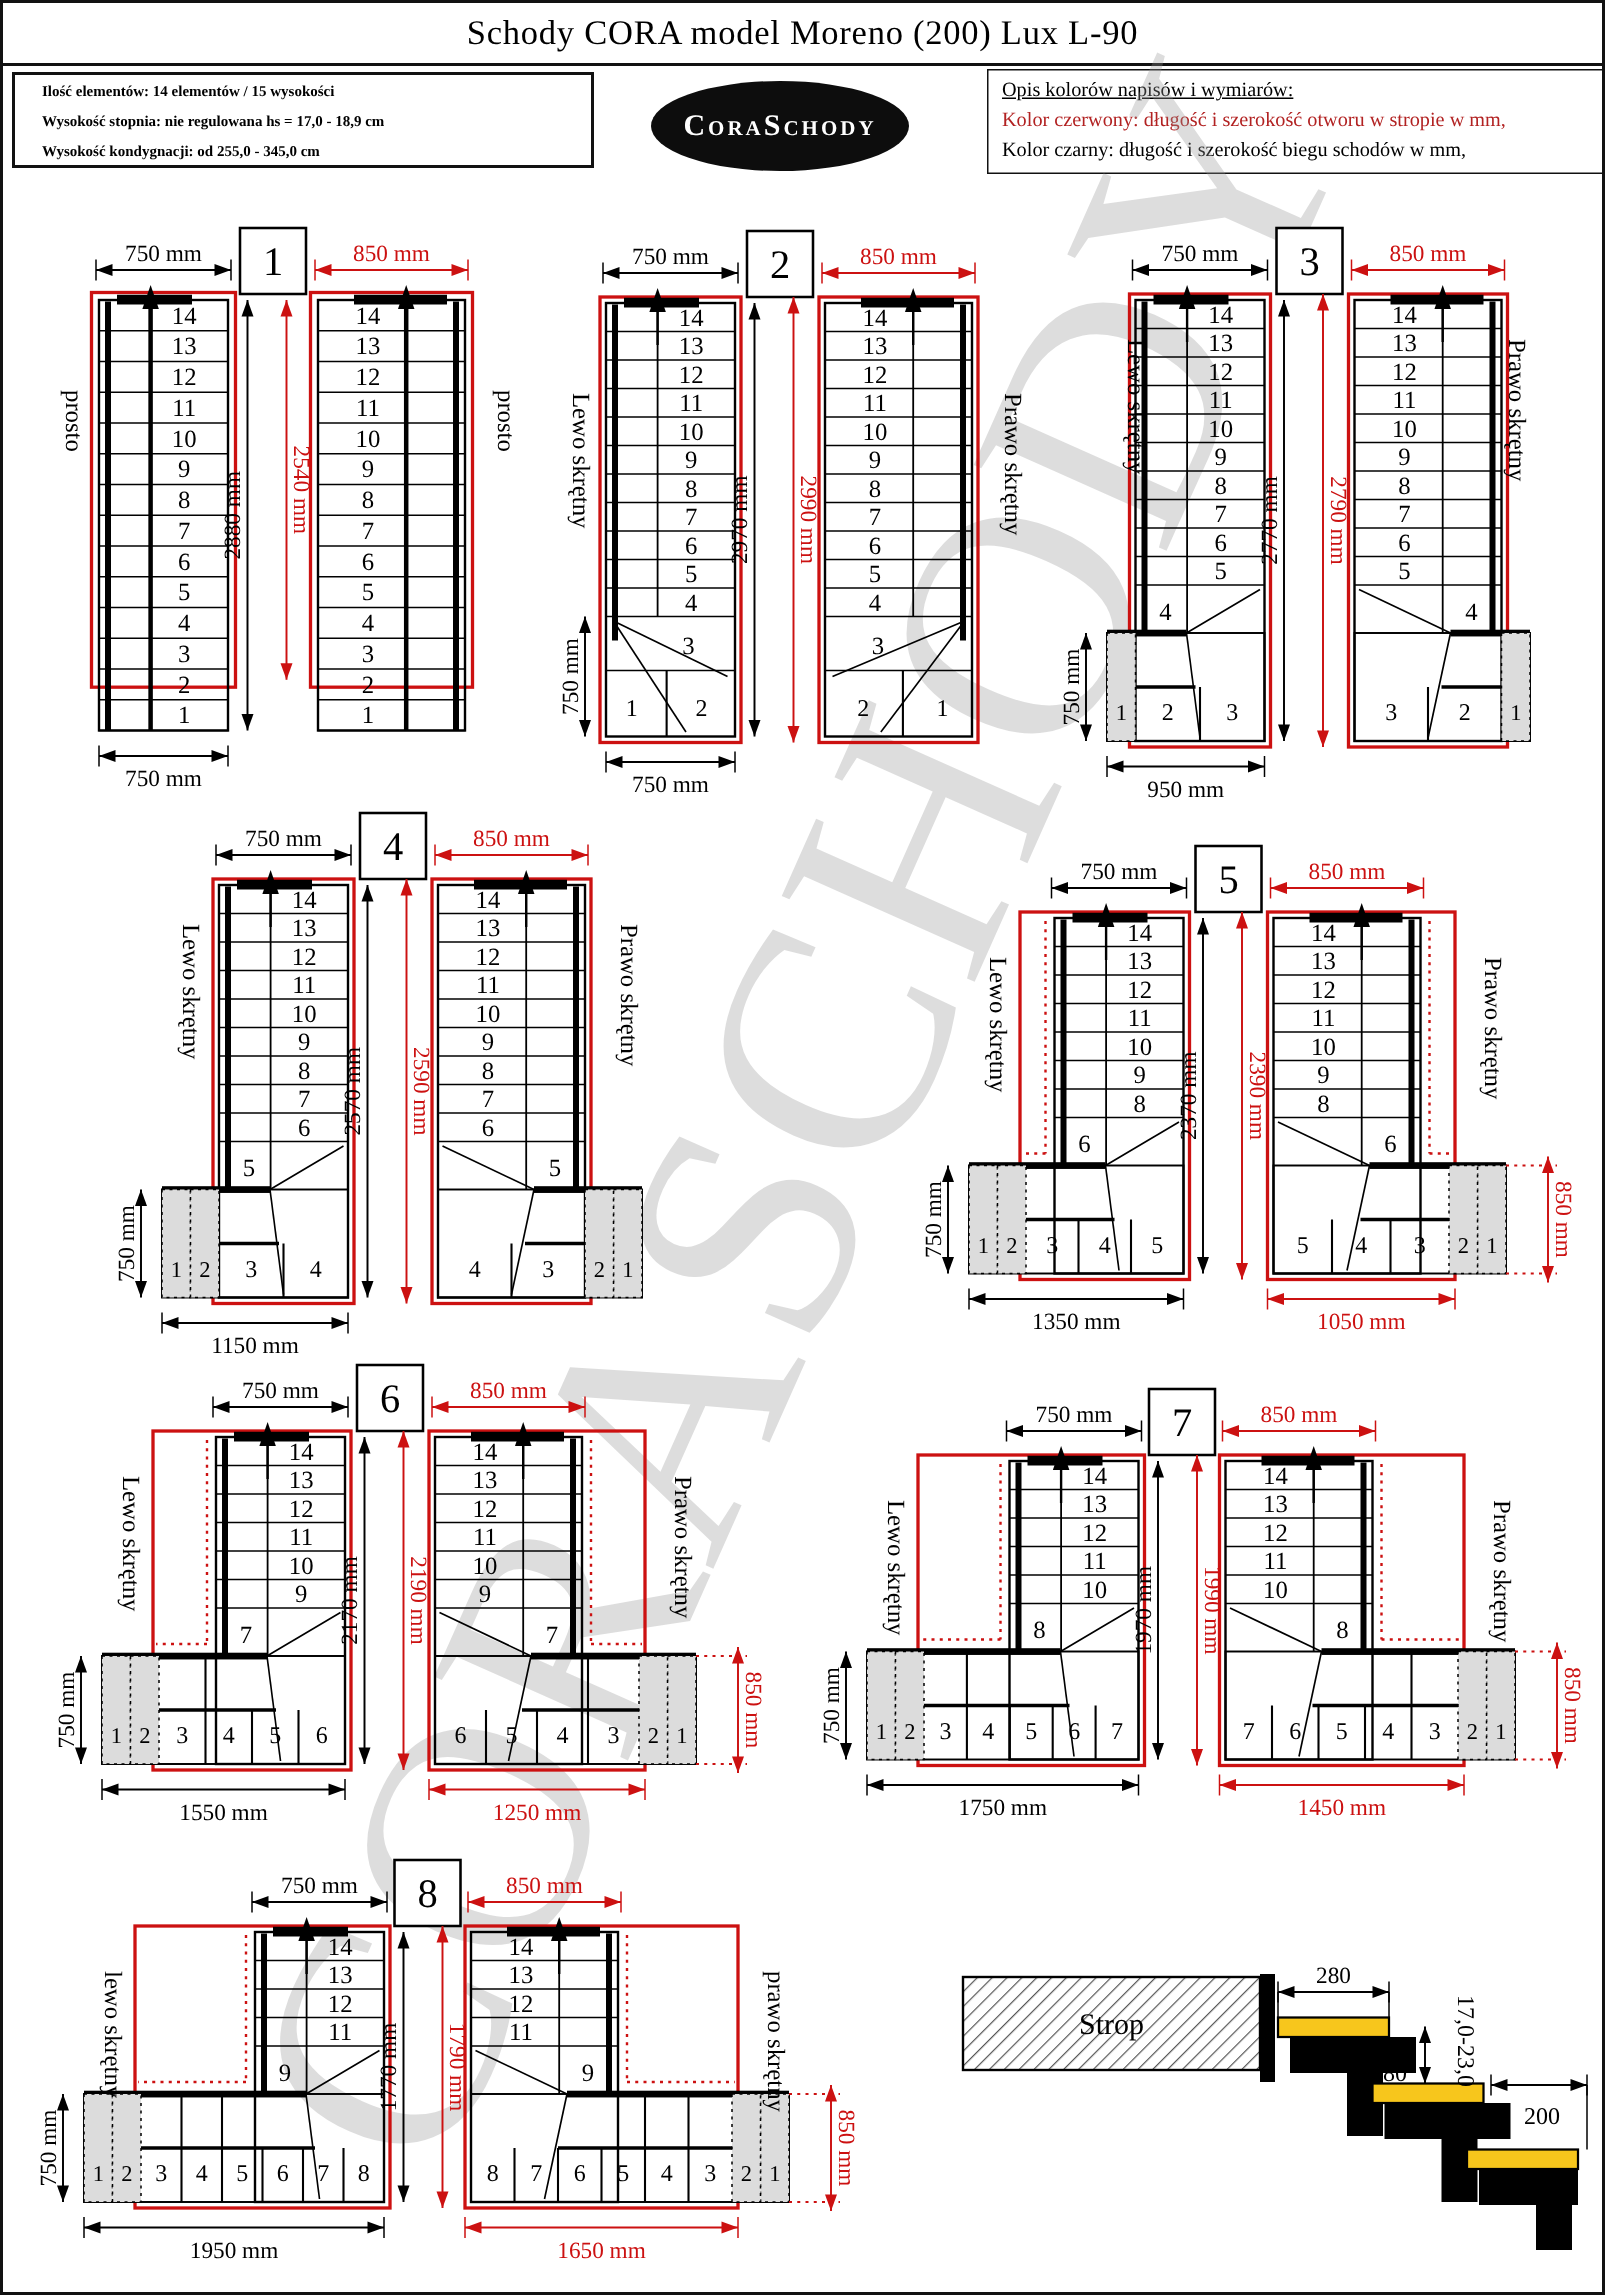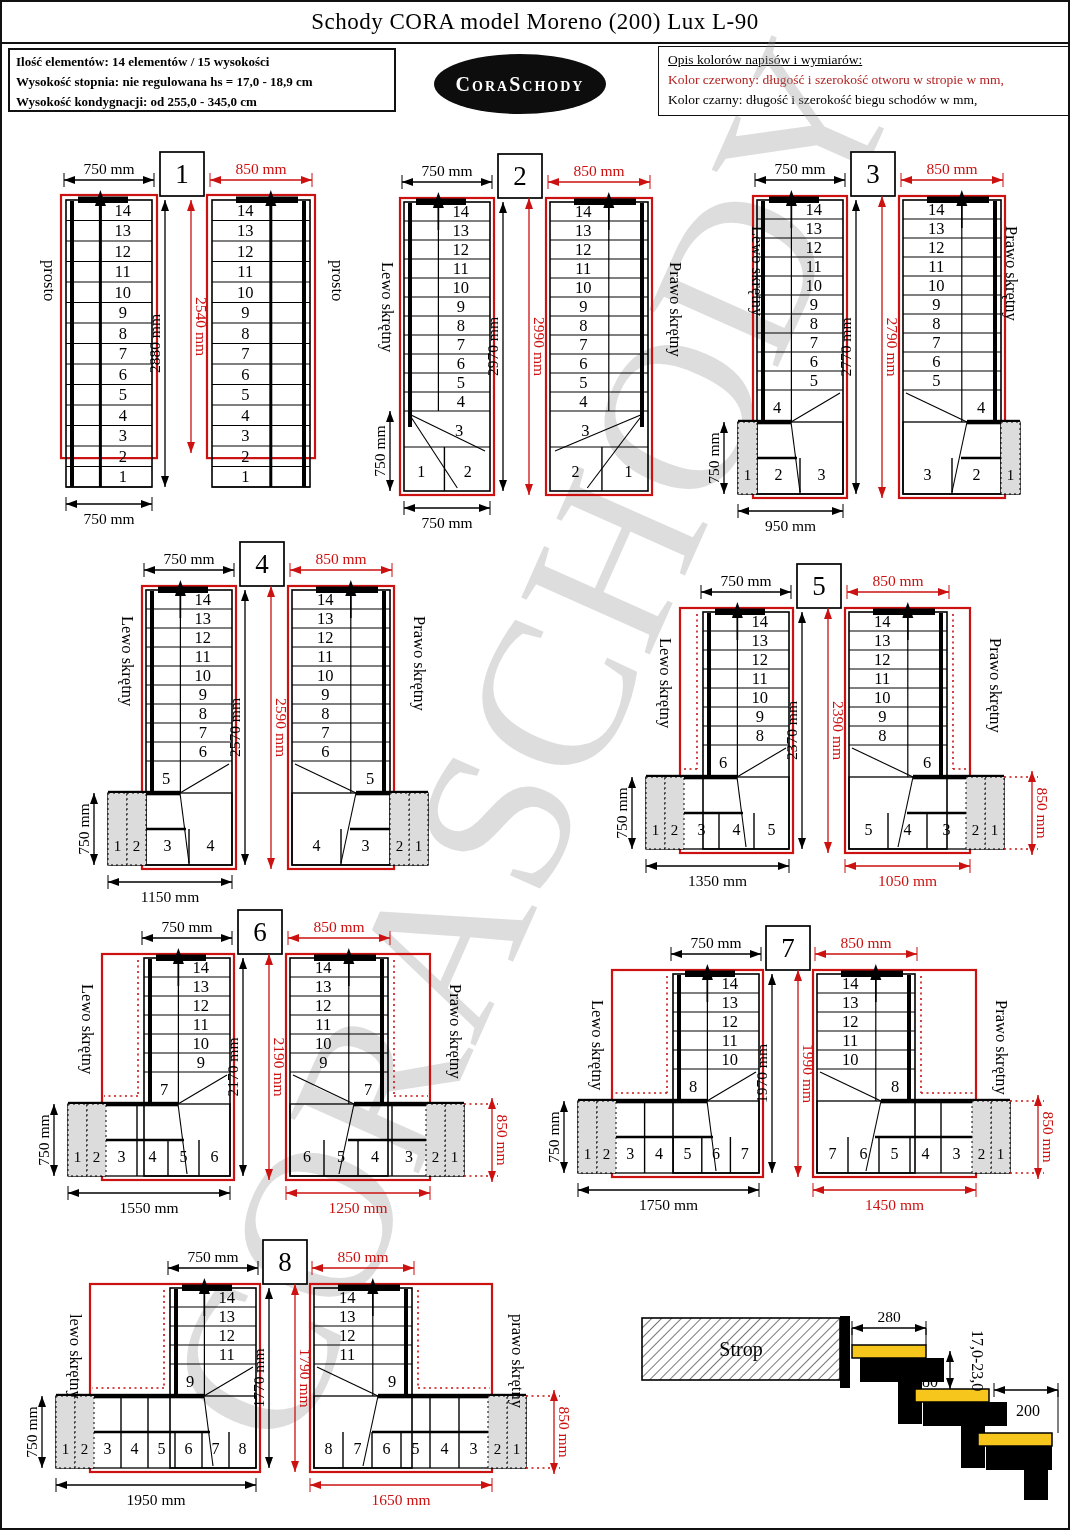--- a/index.html
+++ b/index.html
@@ -4,21 +4,21 @@
 <style>
   html,body{margin:0;padding:0;background:#888;}
   .page{position:relative;width:1070px;height:1530px;background:#fff;
         border:2.5px solid #111;box-sizing:border-box;overflow:hidden;
         font-family:"Liberation Serif","DejaVu Serif",serif;}
   .title-bar{position:absolute;left:0;top:0;width:100%;height:40px;
         border-bottom:2px solid #111;display:flex;align-items:center;justify-content:center;}
   .title-bar span{font-size:23px;letter-spacing:.5px;color:#000;}
   .info-box{position:absolute;left:6px;top:46px;width:388px;height:64px;
         border:2px solid #111;padding:2px 6px;box-sizing:border-box;}
-  .info-box div{font-size:13px;font-weight:bold;line-height:20px;white-space:nowrap;}
+  .info-box div{font-size:10px;font-weight:bold;line-height:20px;white-space:nowrap;margin-left:12px;}
   .logo{position:absolute;left:432px;top:52px;width:172px;height:60px;background:#0d0d0d;
         border-radius:50%;display:flex;align-items:center;justify-content:center;}
   .logo span{color:#fff;font-size:20px;font-variant:small-caps;letter-spacing:2px;font-weight:bold;}
   .legend-box{position:absolute;left:656px;top:44px;width:424px;height:70px;
         border:1.5px solid #111;padding:3px 9px;box-sizing:border-box;}
   .legend-box div{font-size:13.5px;line-height:20px;white-space:nowrap;}
   .legend-title{text-decoration:underline;}
   .watermark{position:absolute;left:530px;top:740px;transform:translate(-50%,-50%) rotate(-66deg);
         font-size:215px;color:rgba(150,150,150,.32);white-space:nowrap;letter-spacing:2px;
         pointer-events:none;font-family:"Liberation Serif",serif;}

